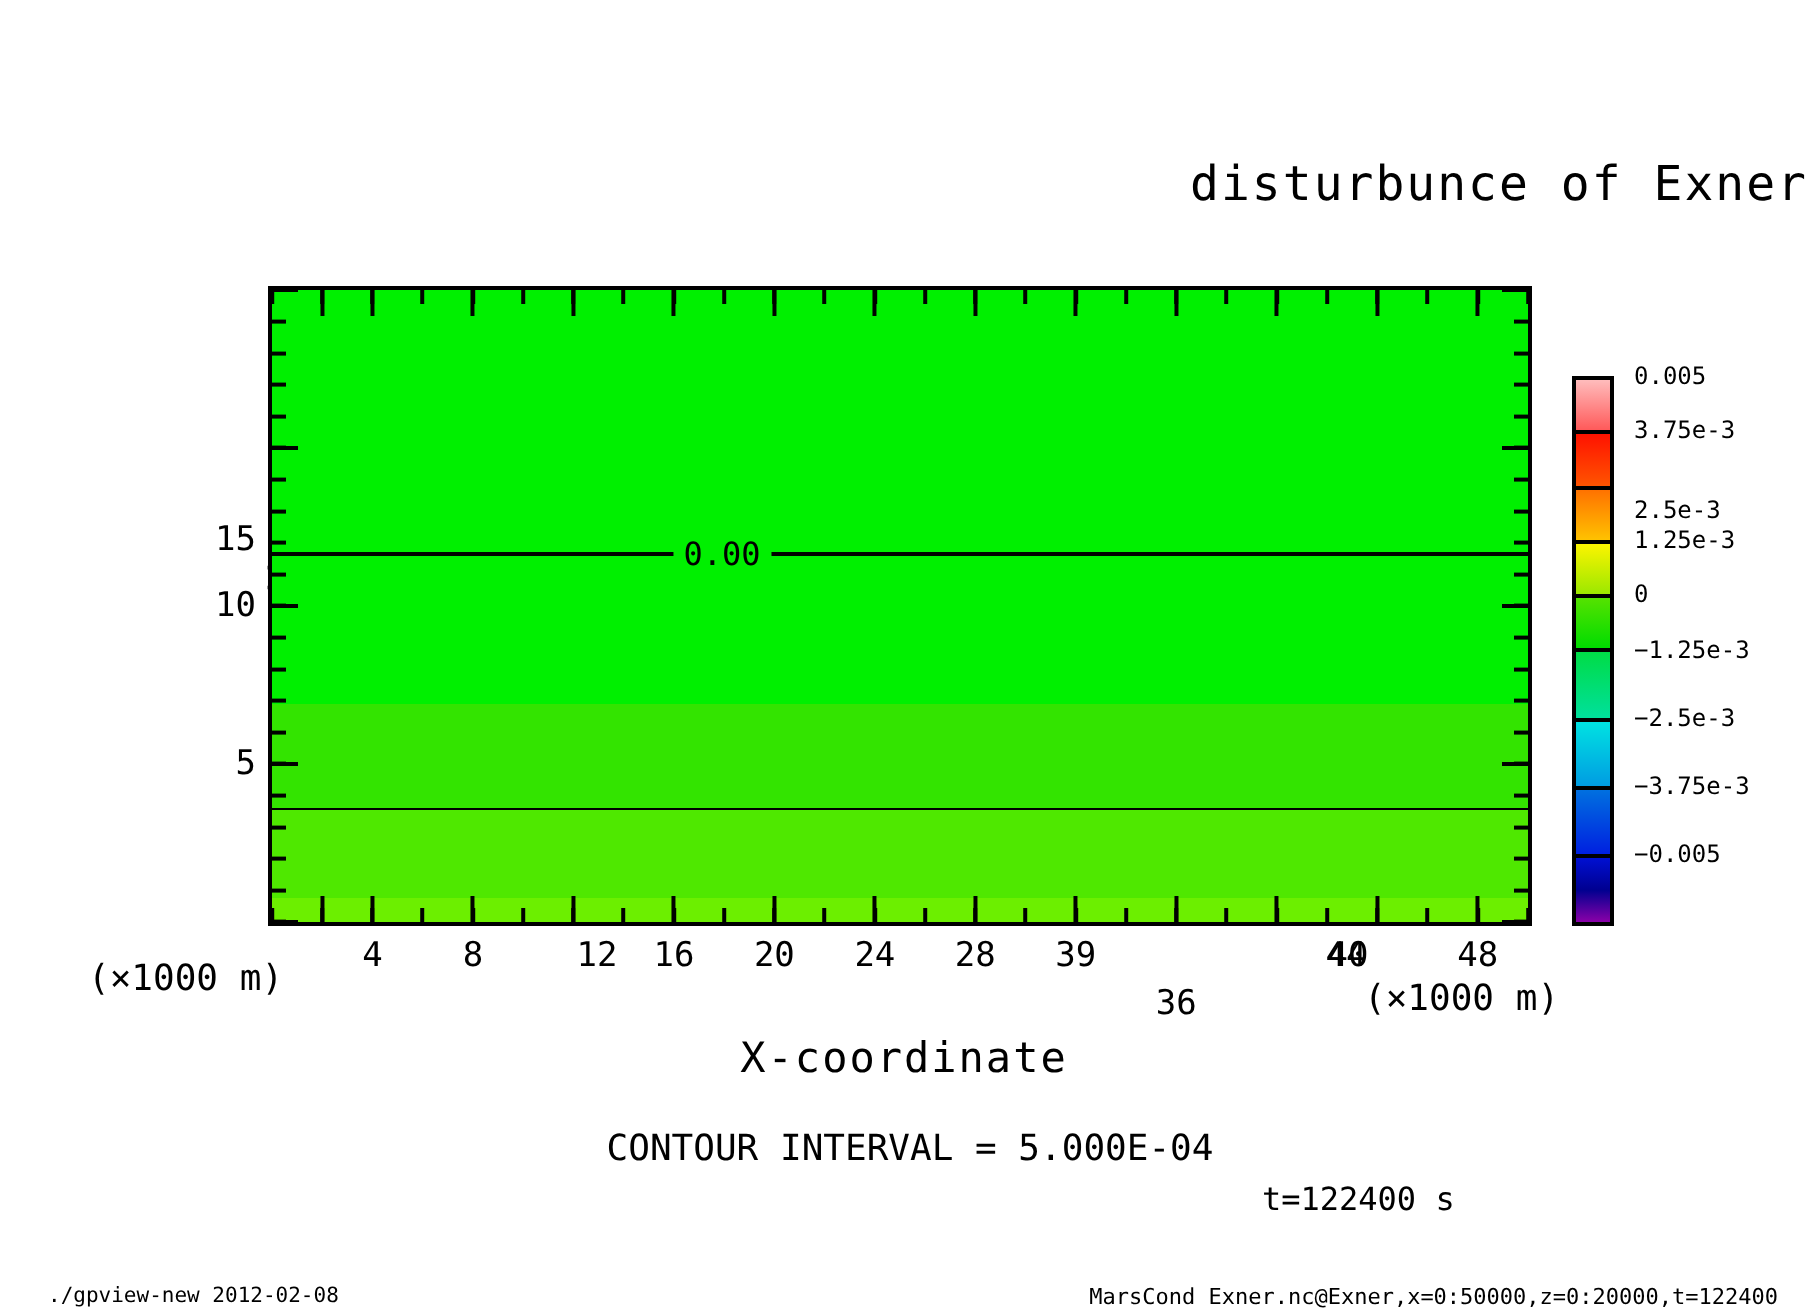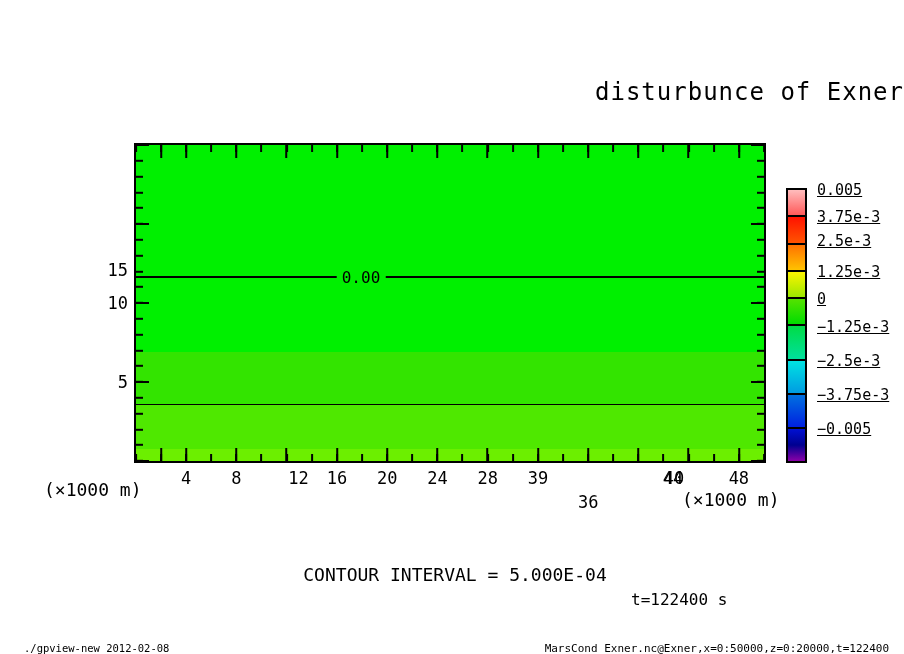--- a/index.html
+++ b/index.html
@@ -49,21 +49,21 @@
   .tk-r-maj { top:0; bottom:0; right:0; width:13px;
     background: repeating-linear-gradient(180deg,#000 0 2px,transparent 2px 79px);
     background-position-y: 78px; }
   #y-axis-title {
     left: 40px; top: 293px; width: 200px; text-align:center;
     transform: rotate(-90deg); transform-origin: 100px 10px;
     font-size: 20px; letter-spacing: 1px;
   }
   .ytick { position:absolute; width: 40px; text-align:right; font-size:17px; }
   .xtick { position:absolute; width: 44px; text-align:center; font-size:17px; }
-  .cb-label { position:absolute; font-size:15px; white-space:nowrap;text-decoration:underline; }
+  .cb-label { position:absolute; font-size:12px; white-space:nowrap; }
   #y-axis-unit { left: 44px; top: 479px; font-size: 18px; }
   #x-axis-unit { left: 682px; top: 489px; font-size: 18px; }
   #x-axis-title {
     left: 0; top: 517px; width: 904px; text-align:center;
     font-size: 21px; letter-spacing: 1px;
   }
   #contour-interval { left: 0; top: 564px; width: 910px; text-align:center; font-size: 18px; }
   #time-annotation { left: 631px; top: 590px; font-size: 16px; }
   #footer-left  { left: 24px;  top: 642px; font-size: 10.5px; }
   #footer-right { right: 15px; top: 642px; font-size: 11px; }
@@ -120,20 +120,21 @@
       <span class="abs xtick" style="left: 515.92px; top: 468px;">39</span>
       <span class="abs xtick" style="left: 566.16px; top: 492px;">36</span>
       <span class="abs xtick" style="left: 652px; top: 468px;">40</span>
       <span class="abs xtick" style="left: 651px; top: 468px;">44</span>
       <span class="abs xtick" style="left: 716.88px; top: 468px;">48</span>
     </div>
 
   <div class="abs" id="y-axis-unit">(×1000 m)</div>
   <div class="abs" id="x-axis-unit">(×1000 m)</div>
 
+  <div class="abs" id="x-axis-title">X-coordinate</div>
 
   <div class="abs" id="contour-interval">CONTOUR INTERVAL = 5.000E-04</div>
   <div class="abs" id="time-annotation">t=122400 s</div>
 
   <div class="abs" id="footer-left">./gpview-new  2012-02-08</div>
   <div class="abs" id="footer-right">MarsCond_Exner.nc@Exner,x=0:50000,z=0:20000,t=122400</div>
 
   <div class="abs" id="colorbar">
     <div>
         <div class="cb-box" style="height: 29.3px; background: linear-gradient(rgb(255, 188, 188), rgb(255, 90, 90));"></div>
@@ -143,21 +144,21 @@
         <div class="cb-box" style="height: 29.3px; background: linear-gradient(rgb(85, 226, 0), rgb(0, 220, 0));"></div>
         <div class="cb-box" style="height: 36.1px; background: linear-gradient(rgb(0, 220, 70), rgb(0, 224, 156));"></div>
         <div class="cb-box" style="height: 36.2px; background: linear-gradient(rgb(0, 226, 226), rgb(0, 156, 226));"></div>
         <div class="cb-box" style="height: 36.1px; background: linear-gradient(rgb(0, 112, 224), rgb(0, 32, 224));"></div>
         <div class="cb-box" style="height: 36.1px; background: linear-gradient(rgb(0, 16, 210), rgb(0, 0, 144), rgb(138, 0, 168));"></div>
       </div>
   </div>
   <div>
       <span class="abs cb-label" style="left: 817px; top: 181px;">0.005</span>
       <span class="abs cb-label" style="left: 817px; top: 208.3px;">3.75e-3</span>
-      <span class="abs cb-label" style="left: 817px; top: 232px;">2.5e-3</span>
+      <span class="abs cb-label" style="left: 817px; top: 248px;">2.5e-3</span>
       <span class="abs cb-label" style="left: 817px; top: 262.9px;">1.25e-3</span>
       <span class="abs cb-label" style="left: 817px; top: 290.2px;">0</span>
       <span class="abs cb-label" style="left: 817px; top: 317.5px;">−1.25e-3</span>
       <span class="abs cb-label" style="left: 817px; top: 351.6px;">−2.5e-3</span>
       <span class="abs cb-label" style="left: 817px; top: 385.8px;">−3.75e-3</span>
       <span class="abs cb-label" style="left: 817px; top: 419.9px;">−0.005</span>
     </div>
 
 </div>
 

